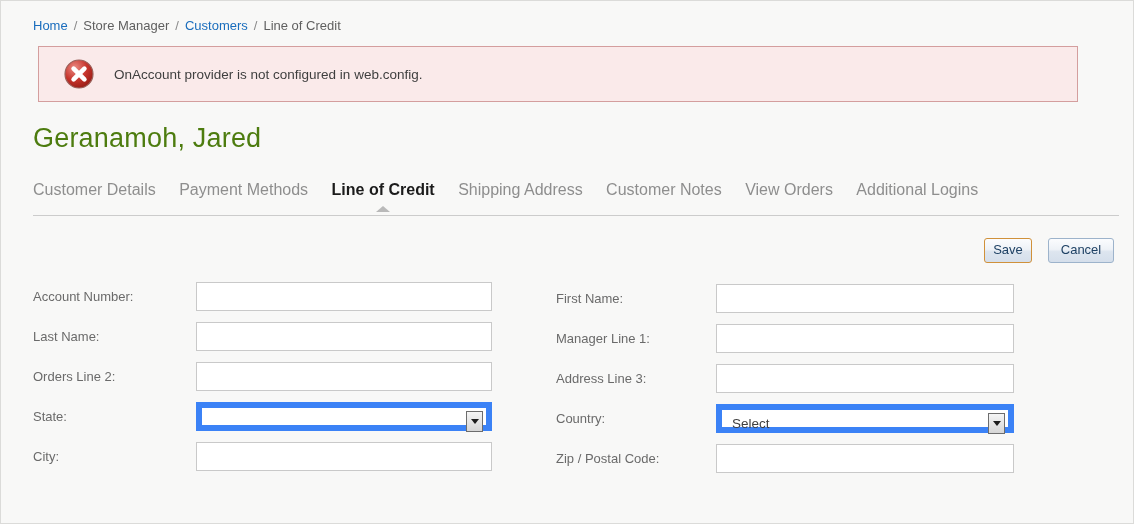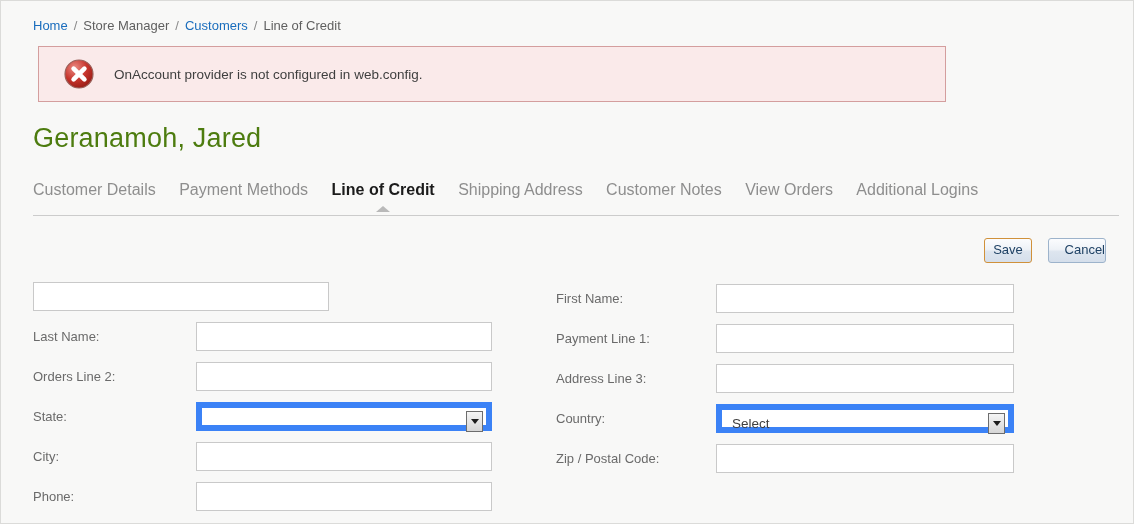--- a/index.html
+++ b/index.html
@@ -11,21 +11,21 @@
     color:#333;
   }
 
   
   .breadcrumb { position:absolute; left:32px; top:17px; font-size:13px; color:#5f5f5f; }
   .breadcrumb a { color:#1a6dbd; text-decoration:none; cursor:pointer; }
   .breadcrumb .sep { color:#8a8a8a; padding:0 6px; }
 
   
   .error-box {
-    position:absolute; left:37px; top:45px; width:908px; height:56px;
+    position:absolute; left:37px; top:45px; width:1040px; height:56px;
     background:#faeaea; border:1px solid #d49e9e;
     display:flex; align-items:center;
   }
   .error-icon { width:30px; height:30px; margin-left:25px; flex:0 0 auto; }
   .error-text { margin-left:20px; font-size:13.5px; color:#3f3f3f; }
 
   
   .page-title { position:absolute; left:32px; top:122px; font-size:27px; font-weight:400; color:#4d7c0f; letter-spacing:0.2px; }
 
   
@@ -41,21 +41,21 @@
   .tab-rule { position:absolute; left:32px; top:214px; width:1086px; height:1px; background:#cccccc; }
 
   
   .btn {
     position:absolute; top:237px; height:25px; border-radius:3px;
     font-family:"Liberation Sans", sans-serif; font-size:13px; font-weight:normal; color:#1e4164;
     background:linear-gradient(180deg,#fbfcfe 0%,#eef2f7 45%,#dde5ef 55%,#d5dfeb 100%);
     cursor:pointer; text-align:center; line-height:22px;
   }
   .btn-save   { left:983px;  width:48px; border:1px solid #d0913a; }
-  .btn-cancel { left:1047px; width:58px; border:1px solid #9db3cb;text-align:right; }
+  .btn-cancel { left:1047px; width:66px; border:1px solid #9db3cb; }
 
   
   .form-col { position:absolute; }
   .form-col.left  { left:32px;  top:281px; width:459px; }
   .form-col.right { left:555px; top:283px; width:458px; }
   .form-row { display:flex; align-items:center; height:29px; margin-bottom:11px; }
   .form-label { font-size:13px; color:#6a6a6a; flex:0 0 auto; }
   .left  .form-label { width:163px; }
   .right .form-label { width:160px; }
   .form-input {
@@ -118,20 +118,21 @@
     <span class="tab">View Orders</span>
     <span class="tab">Additional Logins</span>
   </div>
   <div class="tab-rule"></div>
 
   <div class="btn btn-save">Save</div>
   <div class="btn btn-cancel">Cancel</div>
 
   <div class="form-col left">
     <div class="form-row">
+      <div class="form-label">Account Number:</div>
       <input class="form-input" type="text" value="" style="">
     </div>
     <div class="form-row">
       <div class="form-label">Last Name:</div>
       <input class="form-input" type="text" value="" style="">
     </div>
     <div class="form-row">
       <div class="form-label">Orders Line 2:</div>
       <input class="form-input" type="text" value="" style="">
     </div>
@@ -139,33 +140,29 @@
       <div class="form-label">State:</div>
       <div class="select-box">
         <div class="select-value"></div>
         <div class="select-arrow-btn"></div>
       </div>
     </div>
     <div class="form-row">
       <div class="form-label">City:</div>
       <input class="form-input" type="text" value="" style="">
     </div>
-    <div class="form-row">
-      <div class="form-label">Phone:</div>
-      <input class="form-input" type="text" value="" style="">
-    </div>
   </div>
 
   <div class="form-col right">
     <div class="form-row">
       <div class="form-label">First Name:</div>
       <input class="form-input" type="text" value="" style="">
     </div>
     <div class="form-row">
-      <div class="form-label">Payment Line 1:</div>
+      <div class="form-label">Manager Line 1:</div>
       <input class="form-input" type="text" value="" style="">
     </div>
     <div class="form-row">
       <div class="form-label">Address Line 3:</div>
       <input class="form-input" type="text" value="" style="">
     </div>
     <div class="form-row">
       <div class="form-label">Country:</div>
       <div class="select-box">
         <div class="select-value">Select</div>

